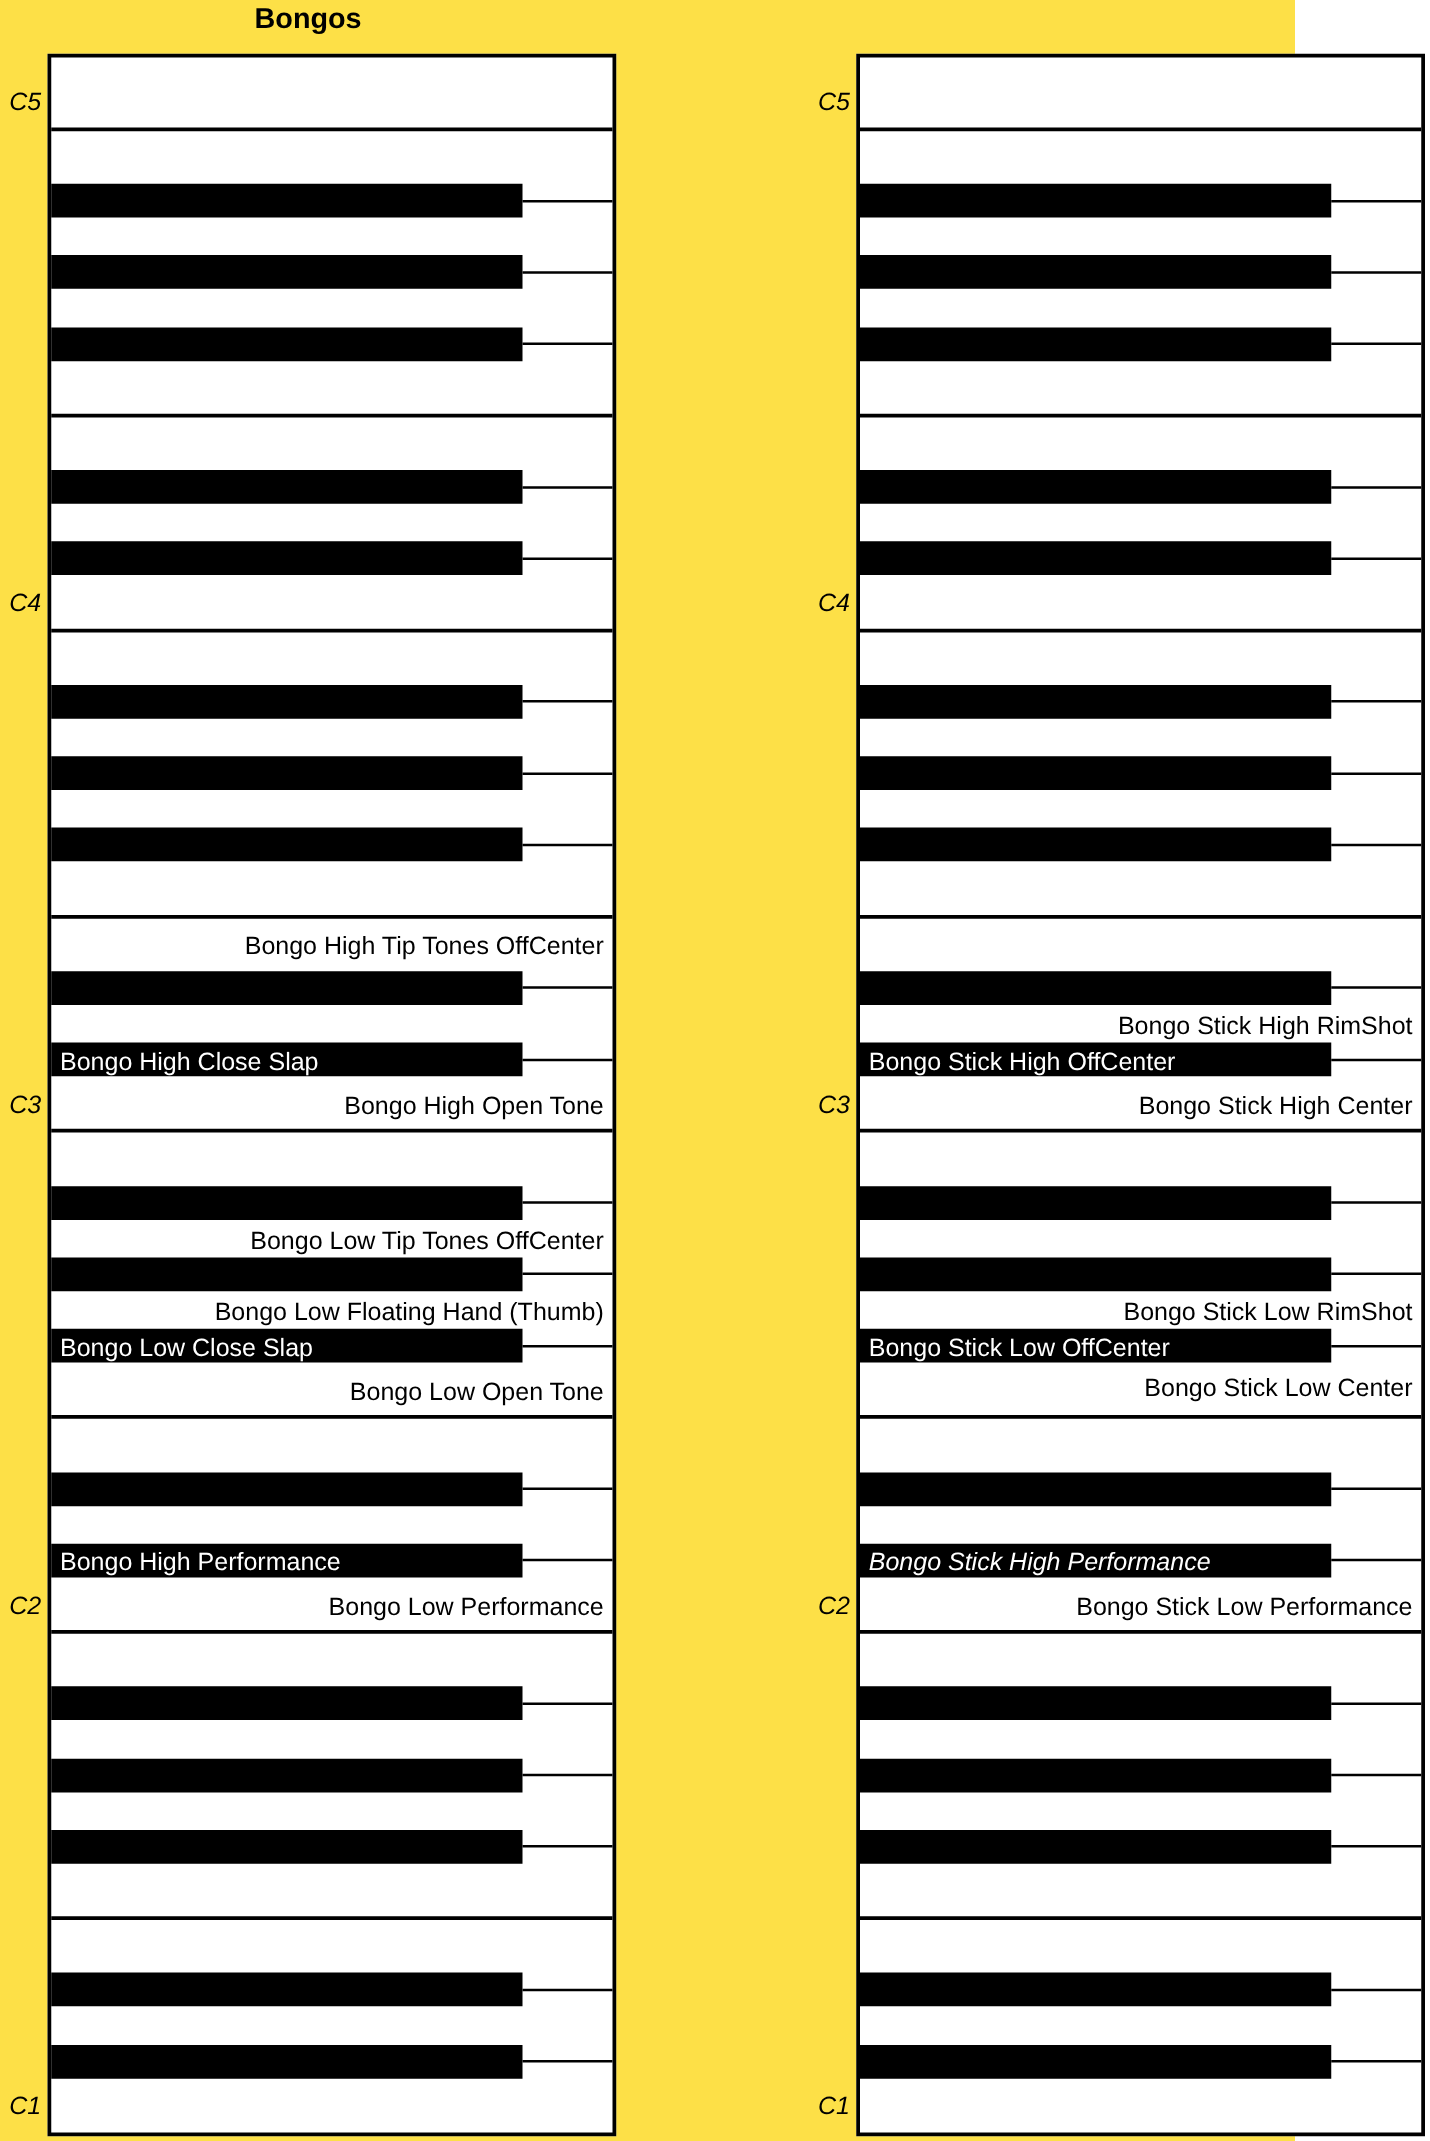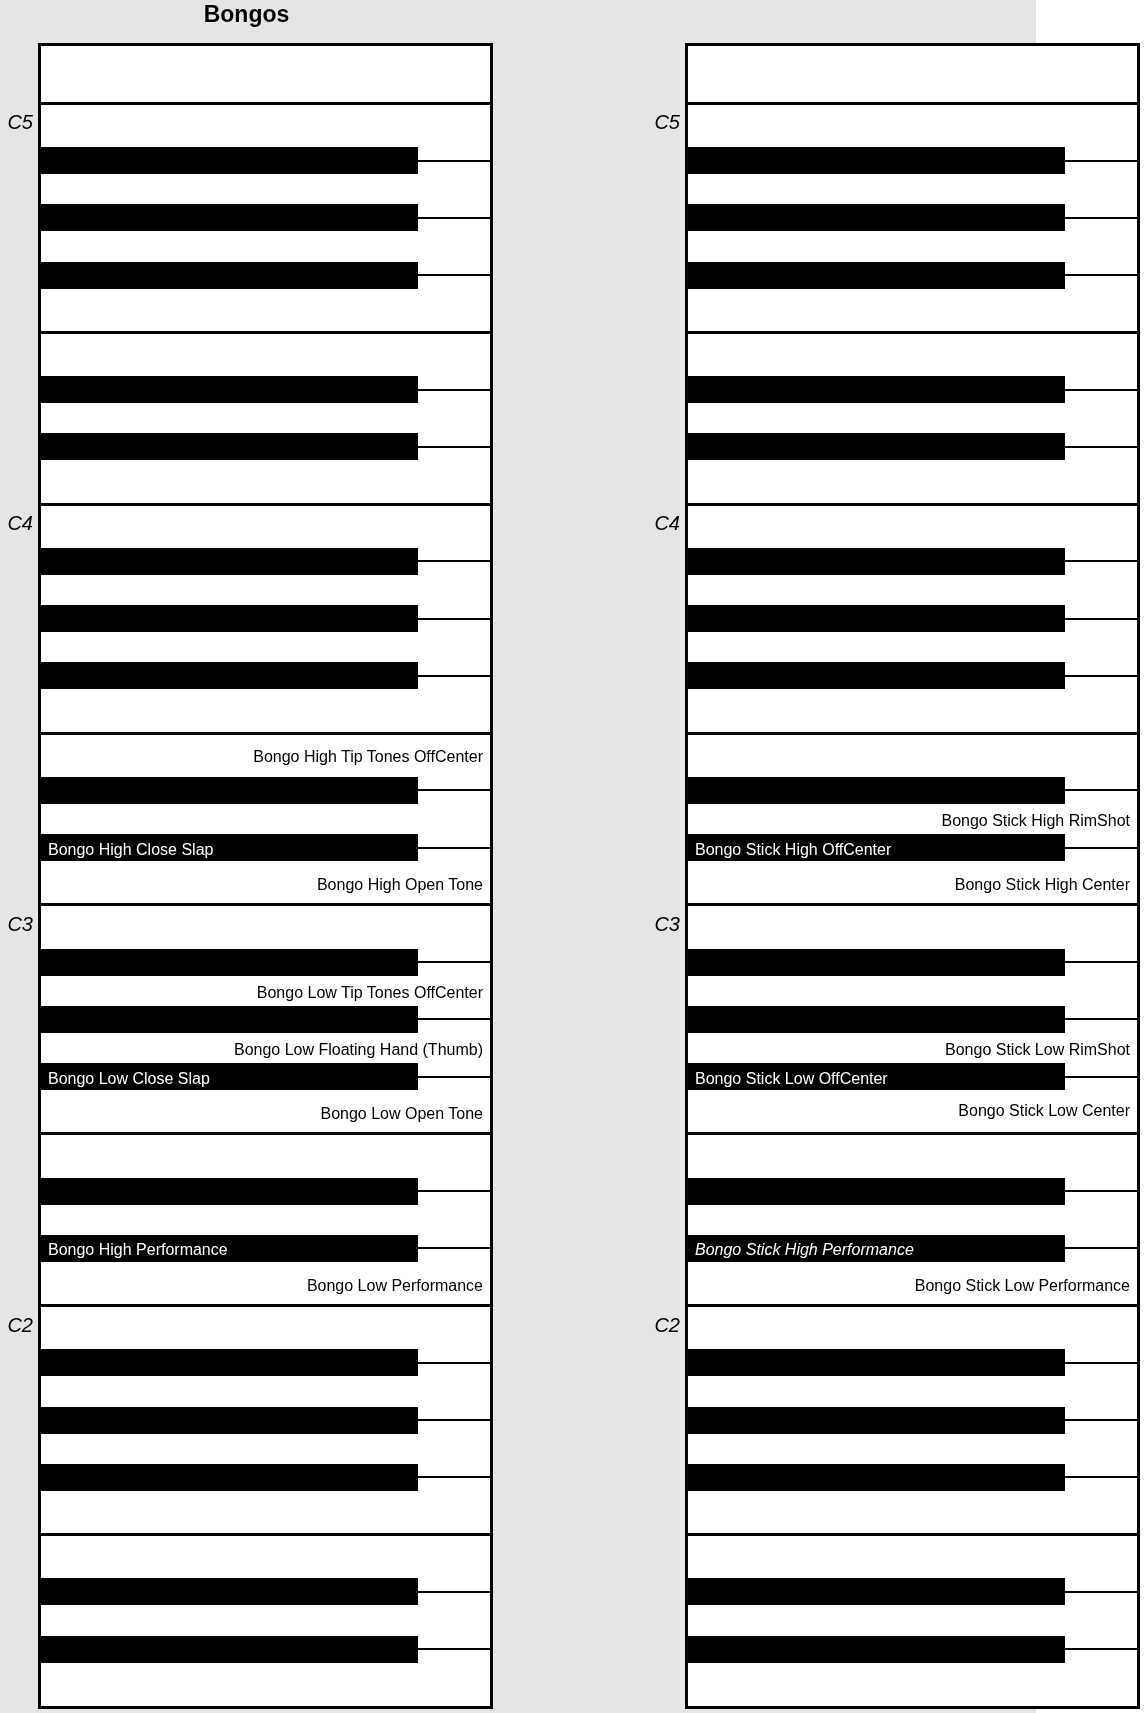--- a/index.html
+++ b/index.html
@@ -8,21 +8,21 @@
     background: #ffffff;
     width: 1144px;
     height: 1713px;
     overflow: hidden;
     font-family: "Liberation Sans", sans-serif;
   }
   .figure {
     position: relative;
     width: 1036px;
     height: 1713px;
-    background: #e5e5e5;
+    background: #fde047;
   }
   .kb-col {
     position: absolute;
     top: 0;
     width: 493px;
     height: 1713px;
   }
   .kb-title {
     position: absolute;
     top: 0px;
@@ -63,21 +63,21 @@
     position: absolute;
     left: 0;
     width: 377px;
     height: 27px;
     background: #000000;
   }
   .key-label {
     position: absolute;
     height: 28px;
     line-height: 28px;
-    font-size: 16px;
+    font-size: 20px;
     white-space: nowrap;
   }
   .key-label.on-white {
     right: 7px;
     text-align: right;
     color: #000000;
   }
   .key-label.on-black {
     left: 7px;
     text-align: left;
@@ -87,21 +87,20 @@
     position: absolute;
     left: 0;
     width: 33px;
     height: 28px;
     line-height: 28px;
     text-align: right;
     font-size: 20px;
     font-style: italic;
     color: #000000;
     white-space: nowrap;
-    margin-top: 40px;
   }
 </style>
 </head>
 <body>
 
 <div class="figure">
 
   <section class="kb-col" style="left:0px">
     <h2 class="kb-title">Bongos</h2>
     <div class="keyboard" id="kb-0">

